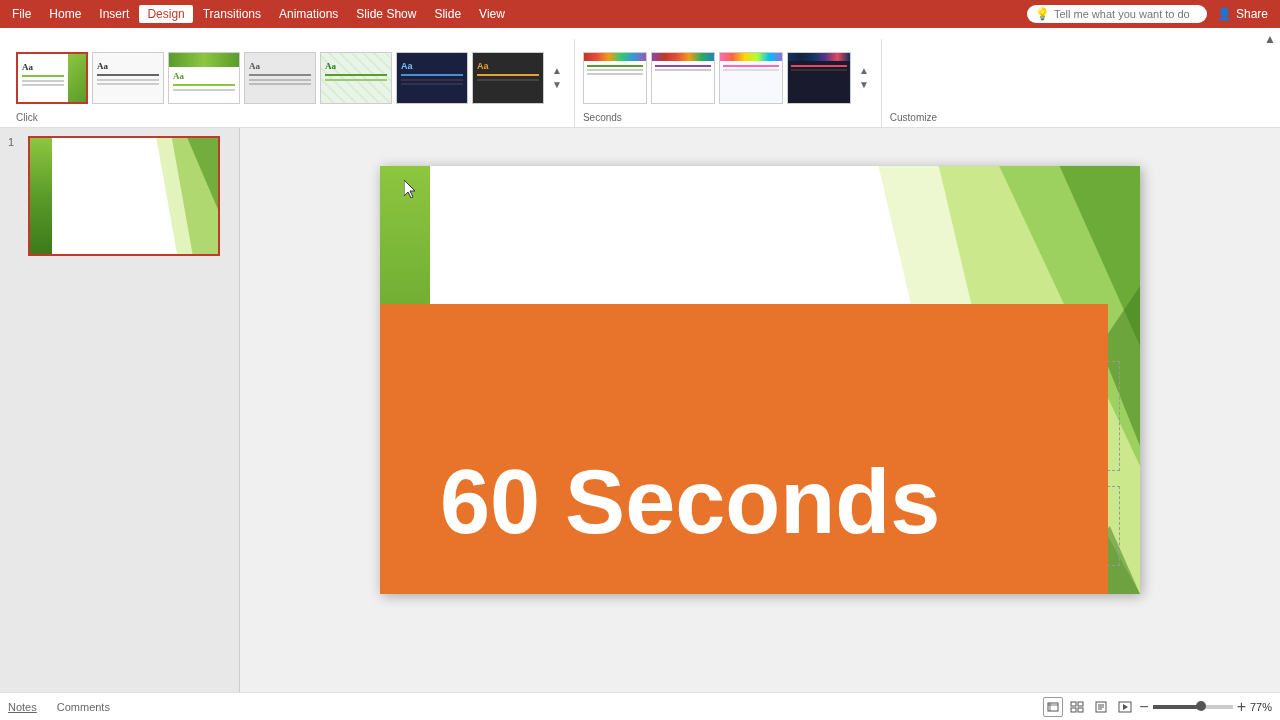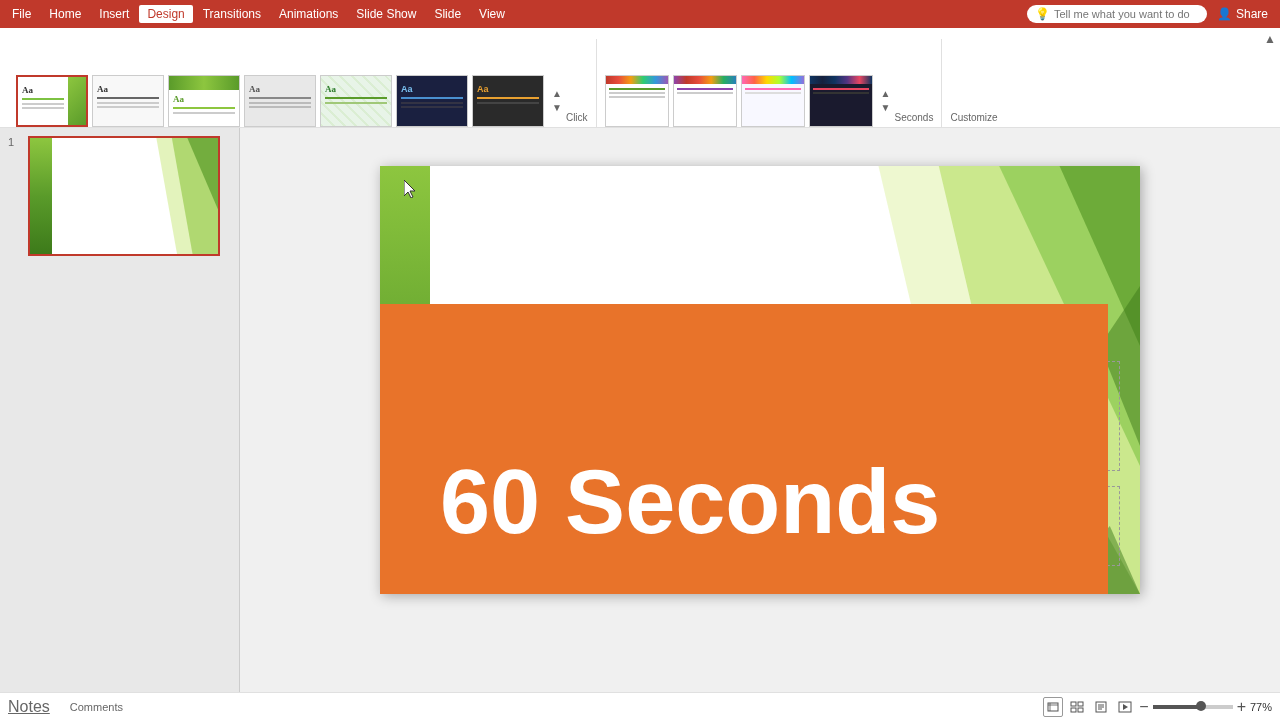--- a/index.html
+++ b/index.html
@@ -62,21 +62,22 @@
       border-bottom: 1px solid #e0e0e0;
       padding: 4px 8px 0 8px;
       display: flex;
       align-items: flex-end;
       gap: 0;
       height: 100px;
       position: relative;
     }
     .ribbon-section {
       display: flex;
-      align-items: flex-end;
+      flex-direction: column;
+      align-items: flex-start;
       padding: 0 8px;
       border-right: 1px solid #e0e0e0;
       height: 88px;
     }
     .ribbon-section:last-child { border-right: none; }
     .ribbon-section-title {
       font-size: 10px;
       color: #666;
       margin-top: auto;
       padding-bottom: 4px;
@@ -563,21 +564,21 @@
 
     <div style="position:absolute;left:164px;top:52px;">
       <svg width="12" height="18" viewBox="0 0 12 18">
         <polygon points="0,0 0,16 4,12 7,18 9,17 6,11 11,11" fill="white" stroke="#333" stroke-width="1"></polygon>
       </svg>
     </div>
   </div>
 </div>
 
 <div class="status-bar">
-  <span style="font-size:16px;color:#666;text-decoration:underline;">Notes</span>
+  <span style="font-size:11px;color:#666;text-decoration:underline;">Notes</span>
   <span style="font-size:11px;color:#666;margin-left:16px;">Comments</span>
 
   <div class="status-icons">
 
     <div class="status-icon" style="border:1px solid #999;border-radius:2px;">
       <svg width="12" height="10" viewBox="0 0 12 10">
         <rect x="1" y="1" width="10" height="8" fill="none" stroke="#555" stroke-width="1"></rect>
         <line x1="1" y1="3" x2="11" y2="3" stroke="#555" stroke-width="0.8"></line>
         <line x1="3" y1="1" x2="3" y2="9" stroke="#555" stroke-width="0.8"></line>
       </svg>

